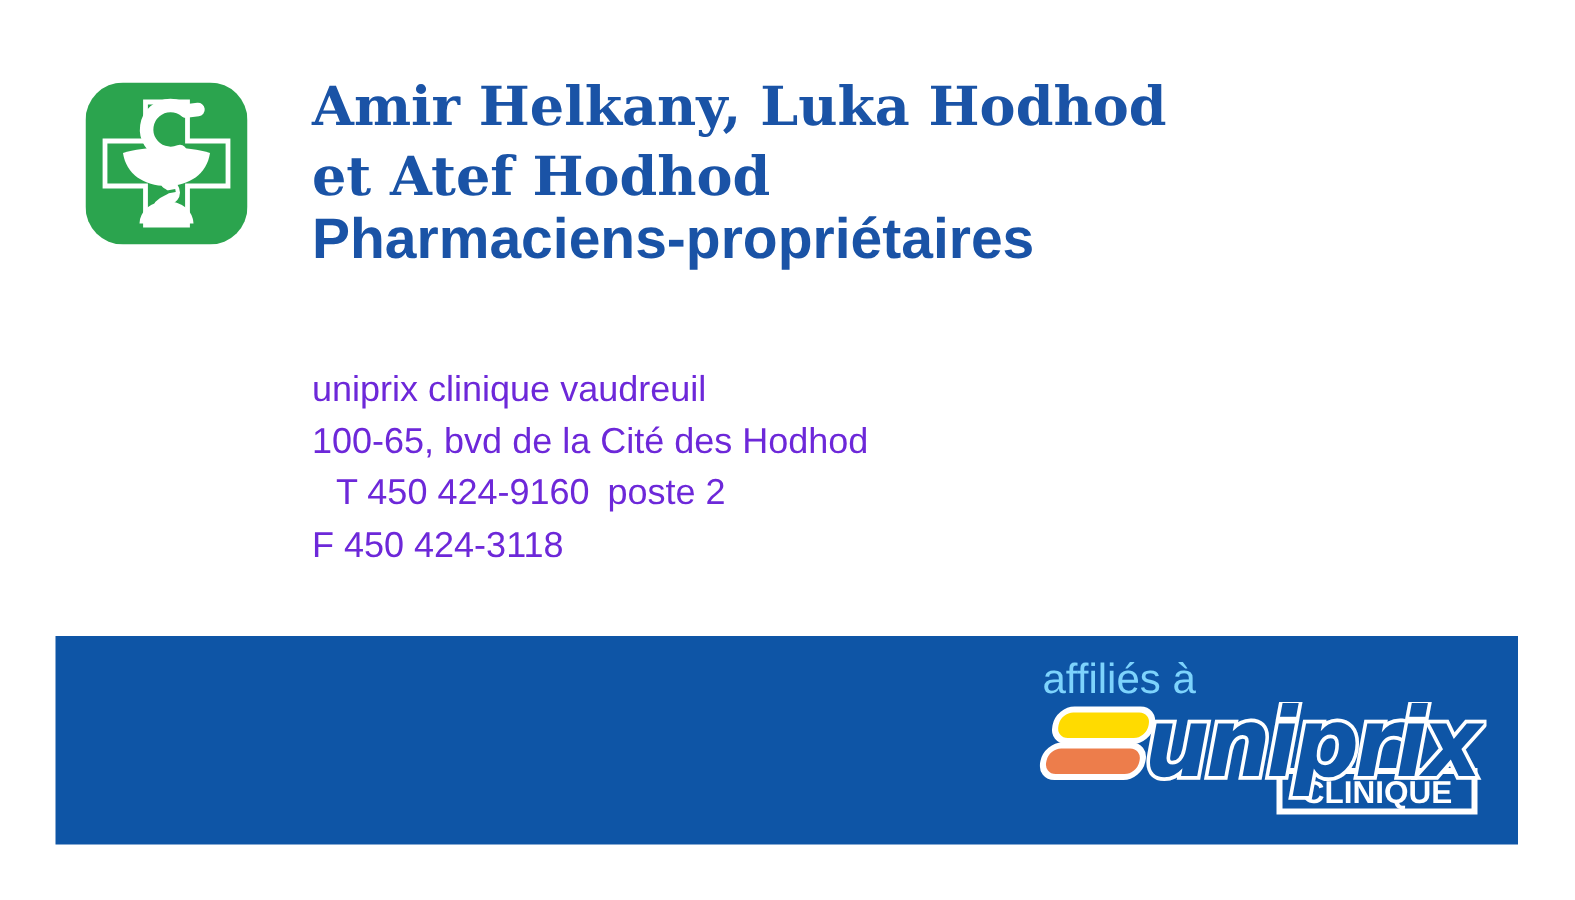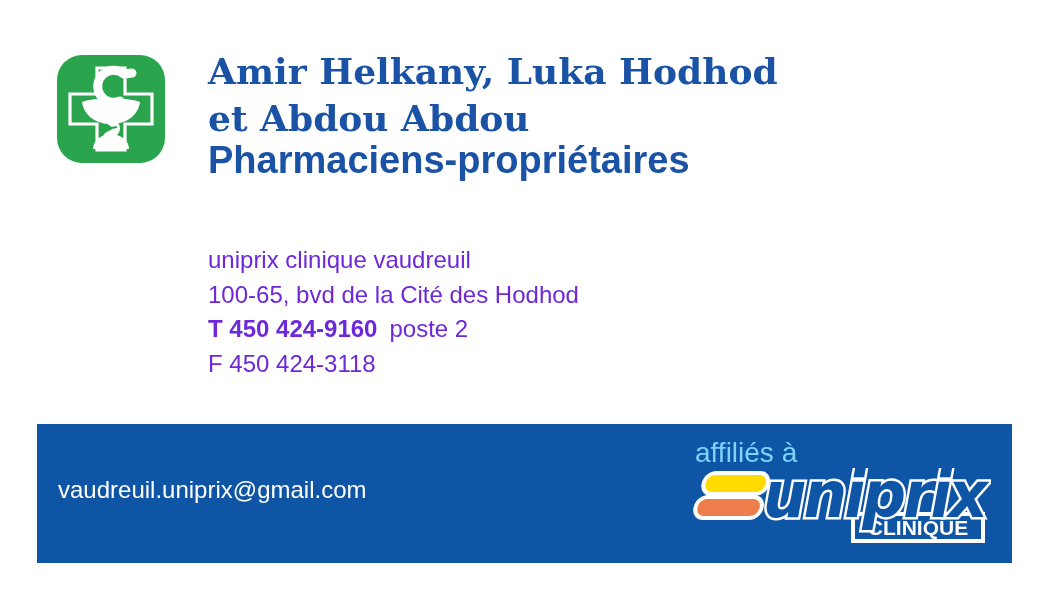--- a/index.html
+++ b/index.html
@@ -48,21 +48,21 @@
   
   .address {
     position: absolute;
     left: 208px;
     top: 243px;
     color: #6d28d9;
     font-size: 24px;
     line-height: 34.5px;
     white-space: nowrap;
   }
-  .address .bold { font-weight: 700; }
+  .address .bold { font-weight: 400; margin-left: 16px; }
   .address .ext { margin-left: 12px; font-weight: 400; margin-top: 44px; }
 
   
   .footer-bar {
     position: absolute;
     left: 37px;
     top: 424px;
     width: 975px;
     height: 139px;
     background: #0e55a6;
@@ -107,34 +107,33 @@
     <path d="M25,47 C38,42 70,42 83,47 C81,61 69,69 54,69 C39,69 27,61 25,47 Z" fill="#ffffff"></path>
 
     <path d="M54,67 C61,71 61,76 54,79 C47,82 47,87 54,90" fill="none" stroke="#ffffff" stroke-width="7.5" stroke-linecap="round"></path>
     <path d="M49,74 L60,72 M49,83 L60,81" stroke="#2ba44e" stroke-width="2"></path>
 
     <path d="M36,94 A18,15 0 0 1 72,94 Z" fill="#ffffff"></path>
   </svg>
 
   <div class="names">
     <div>Amir Helkany, Luka Hodhod</div>
-    <div>et Abdou Abdou</div>
+    <div>et Atef Hodhod</div>
   </div>
 
   <div class="role">Pharmaciens-propriétaires</div>
 
   <div class="address">
     <div>uniprix clinique vaudreuil</div>
     <div>100-65, bvd de la Cité des Hodhod</div>
     <div><span class="bold">T 450 424-9160</span><span class="ext">poste 2</span></div>
     <div>F 450 424-3118</div>
   </div>
 
   <div class="footer-bar">
-    <div class="email">vaudreuil.uniprix@gmail.com</div>
     <div class="affiliation">affiliés à</div>
 
     <svg class="uniprix-logo" viewBox="0 0 298 82" aria-hidden="true">
 
       <g transform="skewX(-12) translate(12,0)">
         <rect x="2" y="5" width="64" height="21" rx="10" fill="#ffdb00" stroke="#ffffff" stroke-width="4"></rect>
         <rect x="-1" y="29" width="66" height="21" rx="10" fill="#ed7d4b" stroke="#ffffff" stroke-width="4"></rect>
       </g>
 
       <rect x="160" y="46" width="130" height="27" fill="#0e55a6" stroke="#ffffff" stroke-width="4"></rect>

